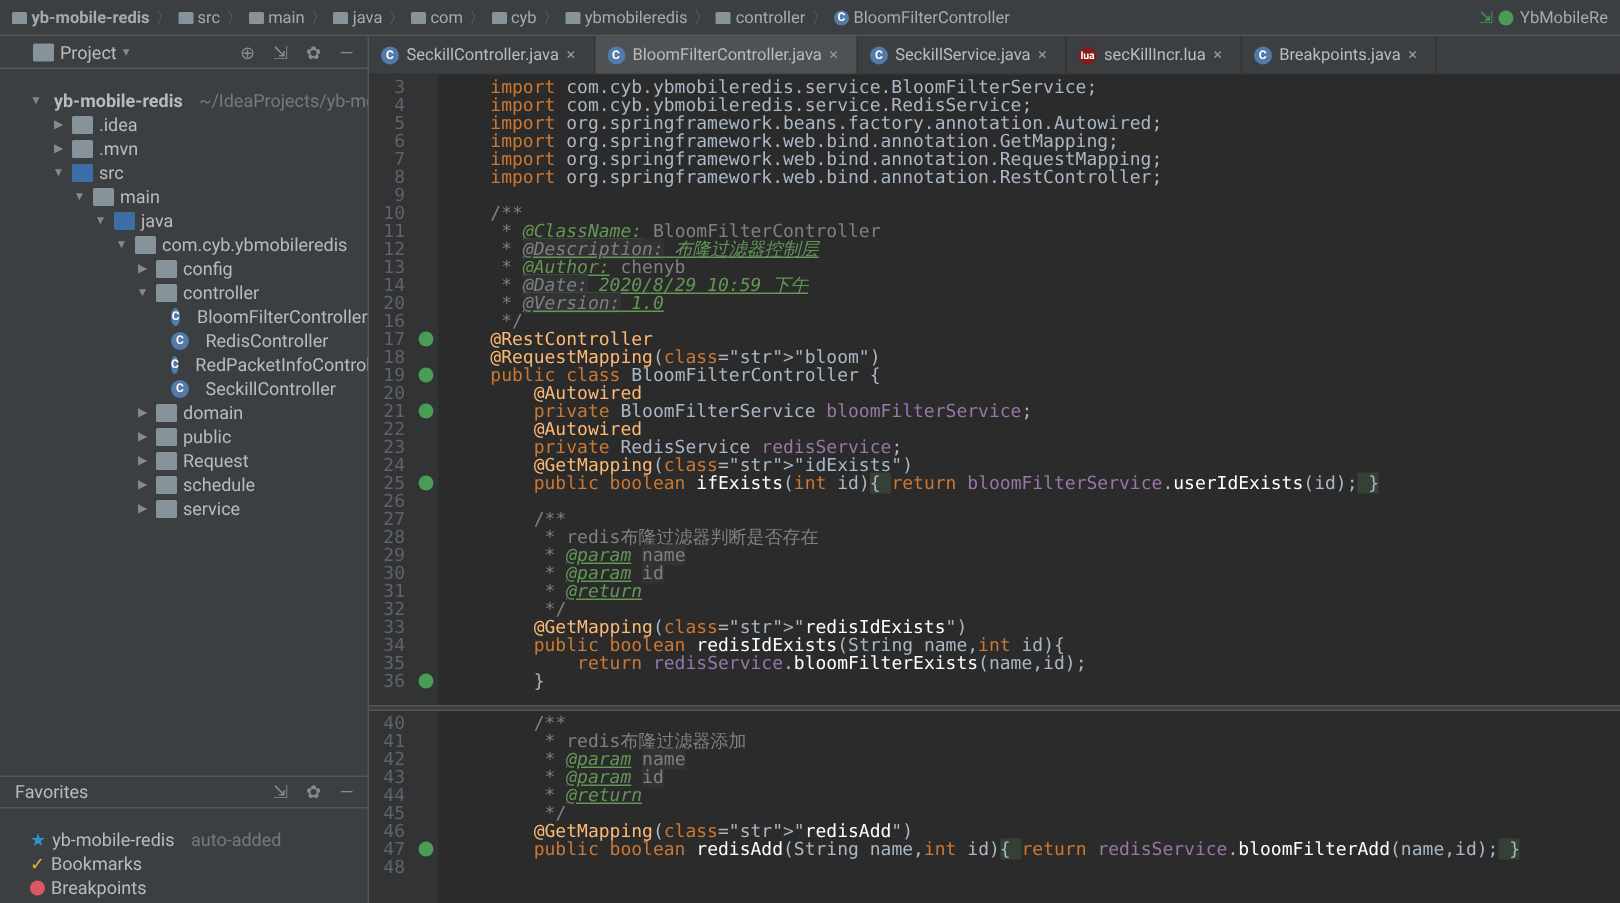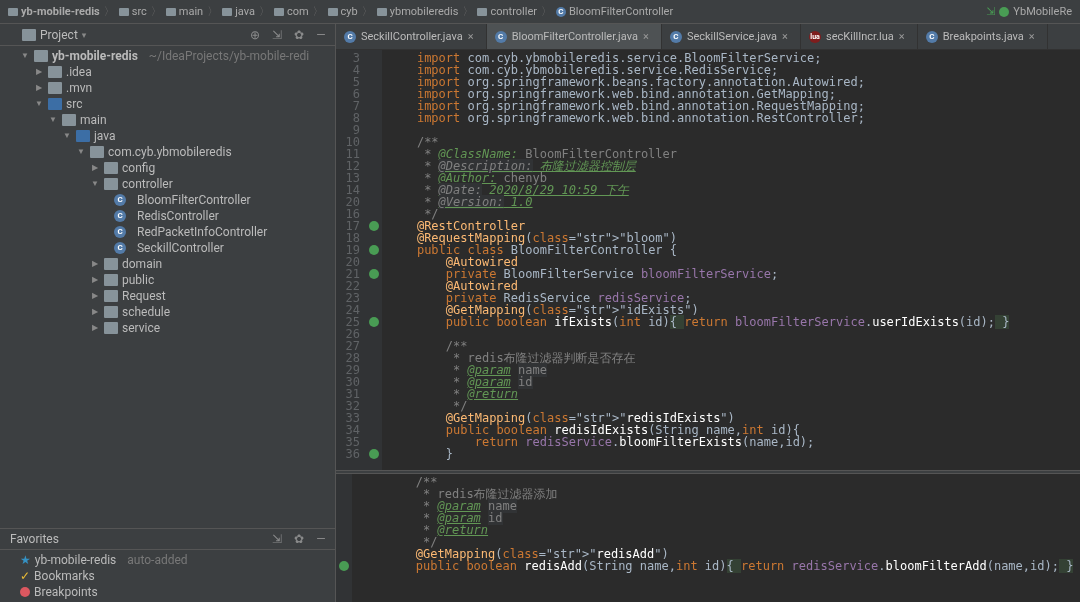--- a/index.html
+++ b/index.html
@@ -8,21 +8,21 @@
     .top-bar { height: 24px; background: #3c3f41; display: flex; align-items: center; padding: 0 8px; border-bottom: 1px solid #555; }
     .breadcrumb { display: flex; align-items: center; gap: 4px; color: #aaa; font-size: 11px; }
     .bc-item { display: flex; align-items: center; gap: 3px; }
     .bc-sep { color: #666; }
     .folder-ic { width: 10px; height: 8px; background: #87939a; border-radius: 1px; display: inline-block; }
     .class-ic { width: 10px; height: 10px; border-radius: 50%; background: #537ba8; display: inline-flex; align-items: center; justify-content: center; font-size: 8px; color: #fff; font-weight: bold; }
     .top-spacer { flex: 1; }
     .run-config { display: flex; align-items: center; gap: 4px; color: #aaa; font-size: 11px; }
     
     .main-layout { display: flex; height: 578px; }
-    .left-panel { width: 336px; background: #3c3f41; border-right: 1px solid #555; display: flex; flex-direction: column; position: relative; }
+    .left-panel { width: 246px; background: #3c3f41; border-right: 1px solid #555; display: flex; flex-direction: column; position: relative; gap: 11px; }
     
     .panel-header { height: 22px; display: flex; align-items: center; padding: 0 6px 0 22px; border-bottom: 1px solid #555; color: #bbb; }
     .panel-title { display: flex; align-items: center; gap: 4px; font-size: 12px; }
     .folder-ic2 { width: 14px; height: 12px; background: #87939a; border-radius: 1px; }
     .panel-header-spacer { flex: 1; }
     .panel-icons { display: flex; gap: 6px; }
     .tool-ic { width: 16px; height: 16px; opacity: 0.7; display: flex; align-items: center; justify-content: center; color: #aaa; cursor: pointer; }
     
     .project-tree { flex: 1; overflow-y: auto; padding-left: 20px; font-size: 12px; padding-top: 2px; }
     .tree-node { height: 16px; display: flex; align-items: center; gap: 4px; cursor: pointer; white-space: nowrap; line-height: 16px; }
@@ -347,20 +347,31 @@
           <div>
             <span class="mark-g"></span>
           </div>
         </div>
       <div class="code-content" id="code1"><div>    <span class="kw">import</span> com.cyb.ybmobileredis.service.<span class="cls">BloomFilterService</span>;</div><div>    <span class="kw">import</span> com.cyb.ybmobileredis.service.<span class="cls">RedisService</span>;</div><div>    <span class="kw">import</span> org.springframework.beans.factory.annotation.<span class="cls">Autowired</span>;</div><div>    <span class="kw">import</span> org.springframework.web.bind.annotation.<span class="cls">GetMapping</span>;</div><div>    <span class="kw">import</span> org.springframework.web.bind.annotation.<span class="cls">RequestMapping</span>;</div><div>    <span class="kw">import</span> org.springframework.web.bind.annotation.<span class="cls">RestController</span>;</div><div>    </div><div>    <span class="cmt">/**</span></div><div>    <span class="cmt"> * <span class="cmt-tag">@ClassName:</span> BloomFilterController</span></div><div>    <span class="cmt"> * <span class="cmt-tag"><span class="cmt-hl">@Description:</span> 布隆过滤器控制层</span></span></div><div>    <span class="cmt"> * <span class="cmt-tag">@Author:</span> chenyb</span></div><div>    <span class="cmt"> * <span class="cmt-tag"><span class="cmt-hl">@Date:</span> 2020/8/29 10:59 下午</span></span></div><div>    <span class="cmt"> * <span class="cmt-tag"><span class="cmt-hl">@Version:</span> 1.0</span></span></div><div>    <span class="cmt"> */</span></div><div>    <span class="ann">@RestController</span></div><div>    <span class="ann">@RequestMapping</span>(<span <span="" class="kw">class</span>="str"&gt;"bloom")</div><div>    <span class="kw">public</span> <span class="kw">class</span> <span class="cls">BloomFilterController</span> {</div><div>        <span class="ann">@Autowired</span></div><div>        <span class="kw">private</span> <span class="cls">BloomFilterService</span> <span class="fld">bloomFilterService</span>;</div><div>        <span class="ann">@Autowired</span></div><div>        <span class="kw">private</span> <span class="cls">RedisService</span> <span class="fld">redisService</span>;</div><div>        <span class="ann">@GetMapping</span>(<span <span="" class="kw">class</span>="str"&gt;"idExists")</div><div>        <span class="kw">public</span> <span class="kw">boolean</span> <span class="mtd">ifExists</span>(<span class="kw">int</span> id)<span class="hl-block">{ </span><span class="kw">return</span> <span class="fld">bloomFilterService</span>.<span class="mtd">userIdExists</span>(id);<span class="hl-block"> }</span></div><div>    </div><div>    <span class="cmt">    /**</span></div><div>    <span class="cmt">     * redis布隆过滤器判断是否存在</span></div><div>    <span class="cmt">     * <span class="cmt-tag">@param</span> <span class="cmt-hl">name</span></span></div><div>    <span class="cmt">     * <span class="cmt-tag">@param</span> <span class="cmt-hl">id</span></span></div><div>    <span class="cmt">     * <span class="cmt-tag">@return</span></span></div><div>    <span class="cmt">     */</span></div><div>        <span class="ann">@GetMapping</span>(<span <span="" class="kw">class</span>="str"&gt;"<span class="mtd">redisIdExists</span>")</div><div>        <span class="kw">public</span> <span class="kw">boolean</span> <span class="mtd">redisIdExists</span>(<span class="cls">String</span> name,<span class="kw">int</span> id){</div><div>            <span class="kw">return</span> <span class="fld">redisService</span>.<span class="mtd">bloomFilterExists</span>(name,id);</div><div>        }</div></div>
     </div>
 
     <div class="editor-split"></div>
 
     <div class="code-viewport" style="flex:1">
+      <div class="gutter" id="gutter2">
+          <div>40</div>
+          <div>41</div>
+          <div>42</div>
+          <div>43</div>
+          <div>44</div>
+          <div>45</div>
+          <div>46</div>
+          <div>47</div>
+          <div>48</div>
+        </div>
       <div class="marks" id="marks2">
           <div></div>
           <div></div>
           <div></div>
           <div></div>
           <div></div>
           <div></div>
           <div></div>
           <div>
             <span class="mark-g"></span>

